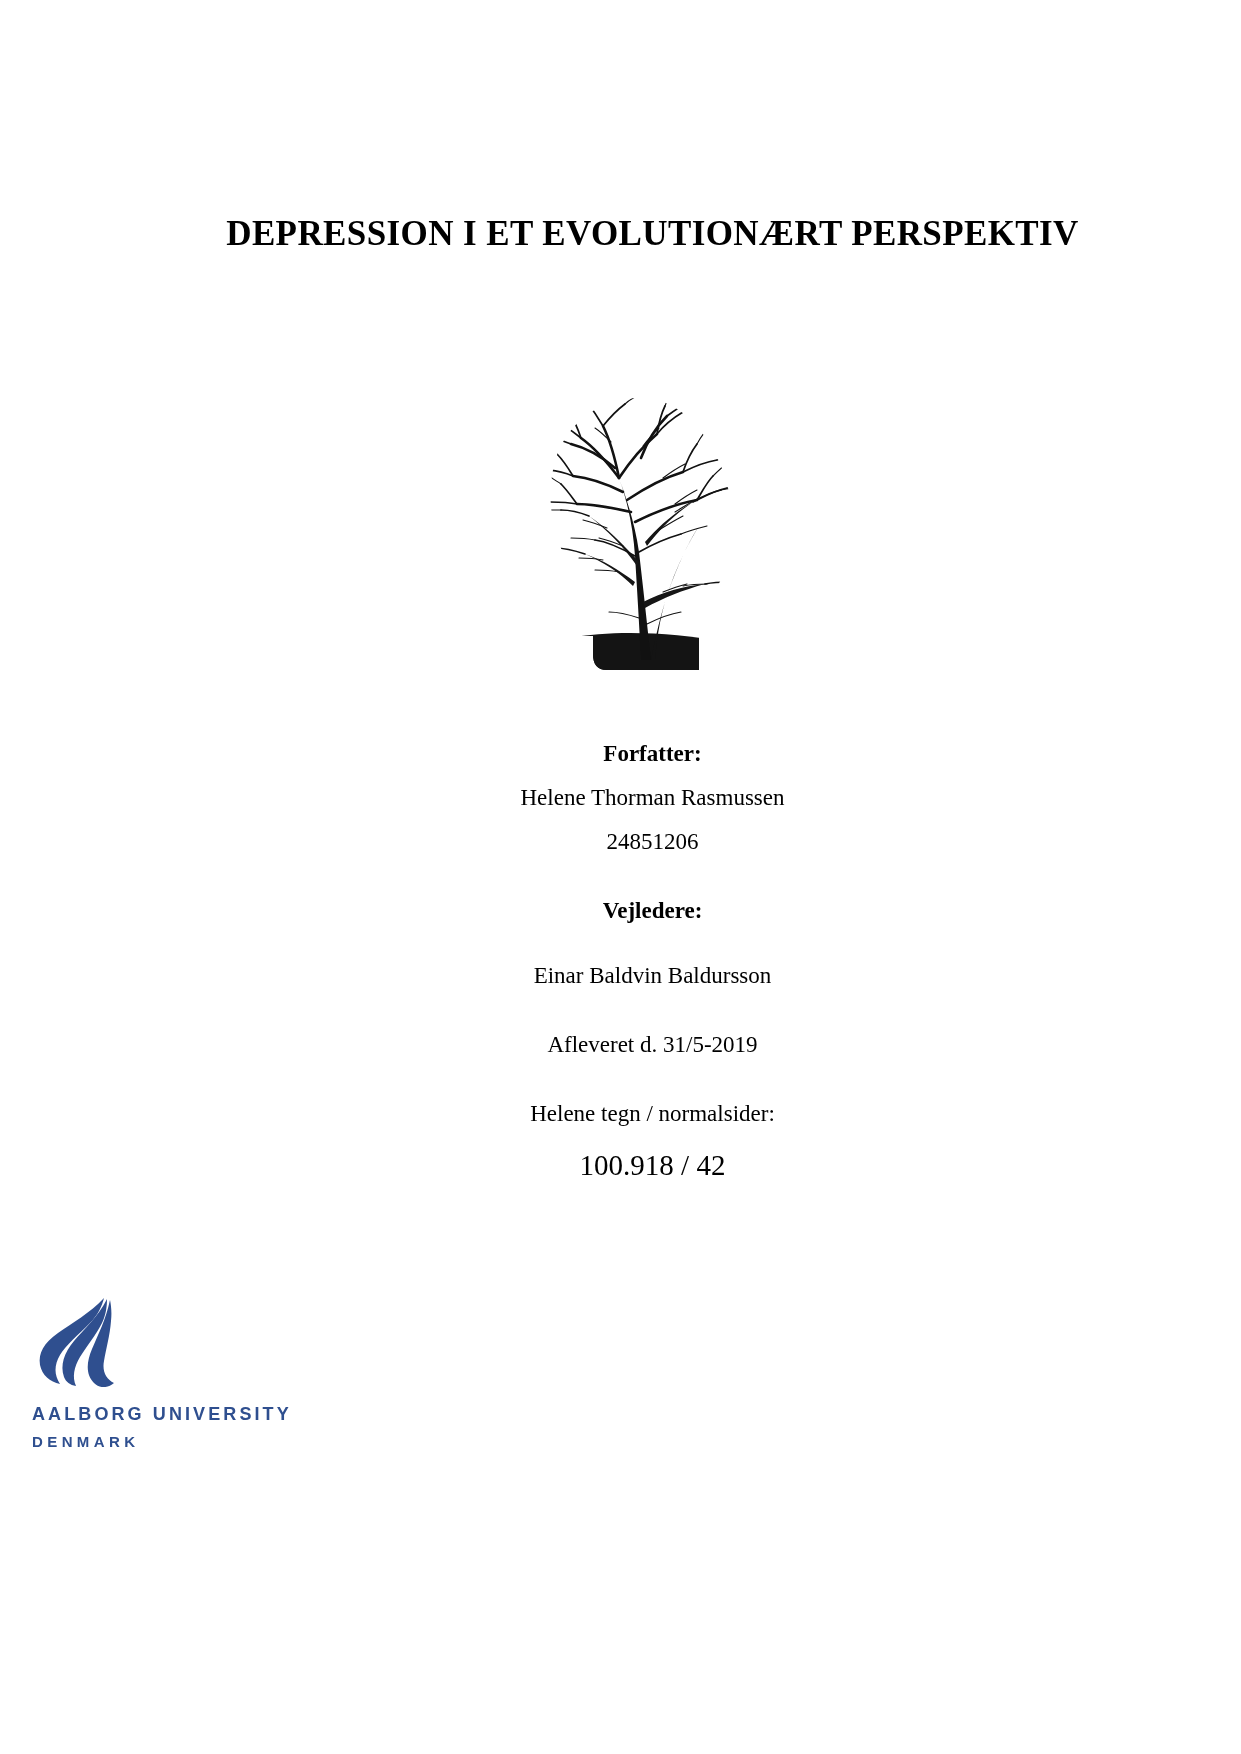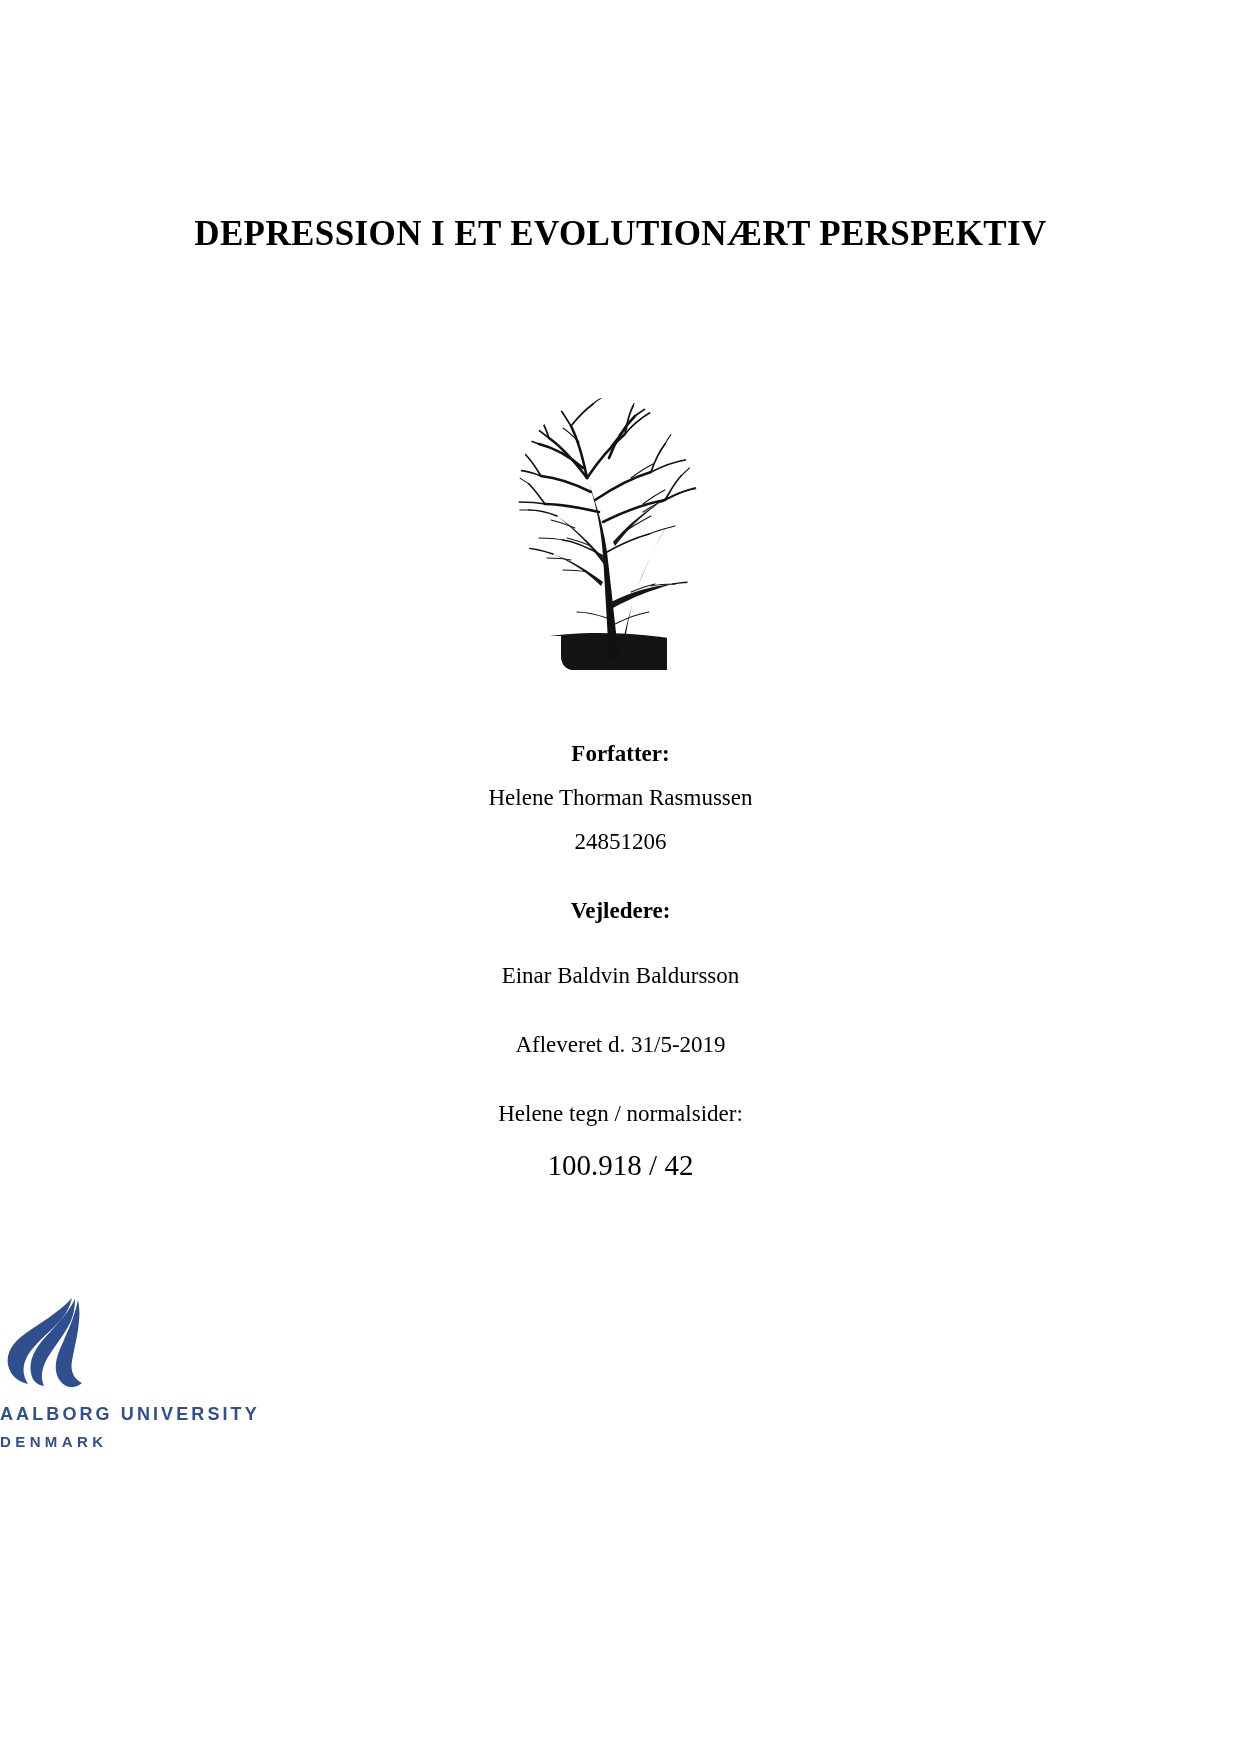--- a/index.html
+++ b/index.html
@@ -15,20 +15,21 @@
     color: #000000;
     overflow: hidden;
   }
 
   .page {
     width: 1115px;
     height: 1754px;
     position: relative;
     background: #ffffff;
     box-sizing: border-box;
+    margin-left: 32px;
   }
 
   
   .title-block {
     position: absolute;
     top: 214px;
     left: 0;
     width: 1241px;
     text-align: center;
   }

